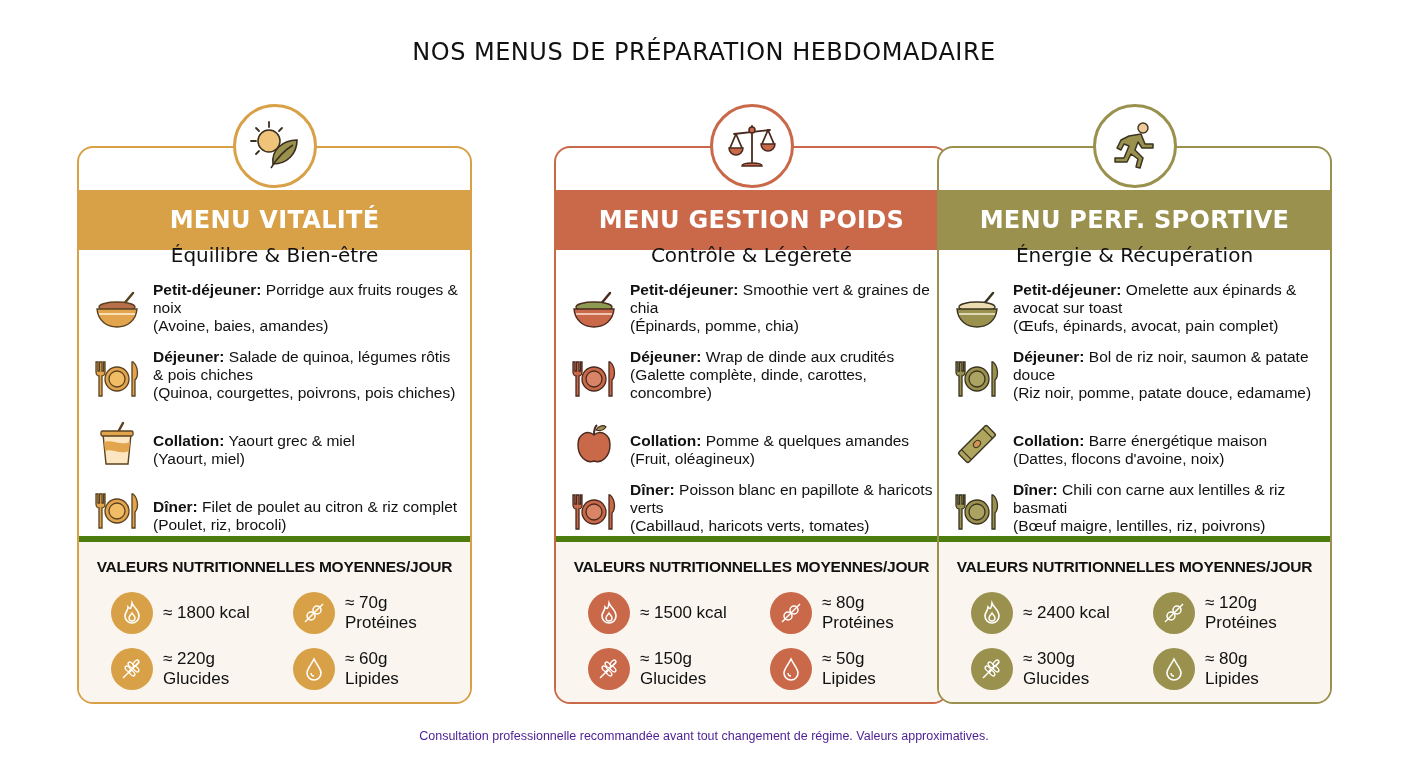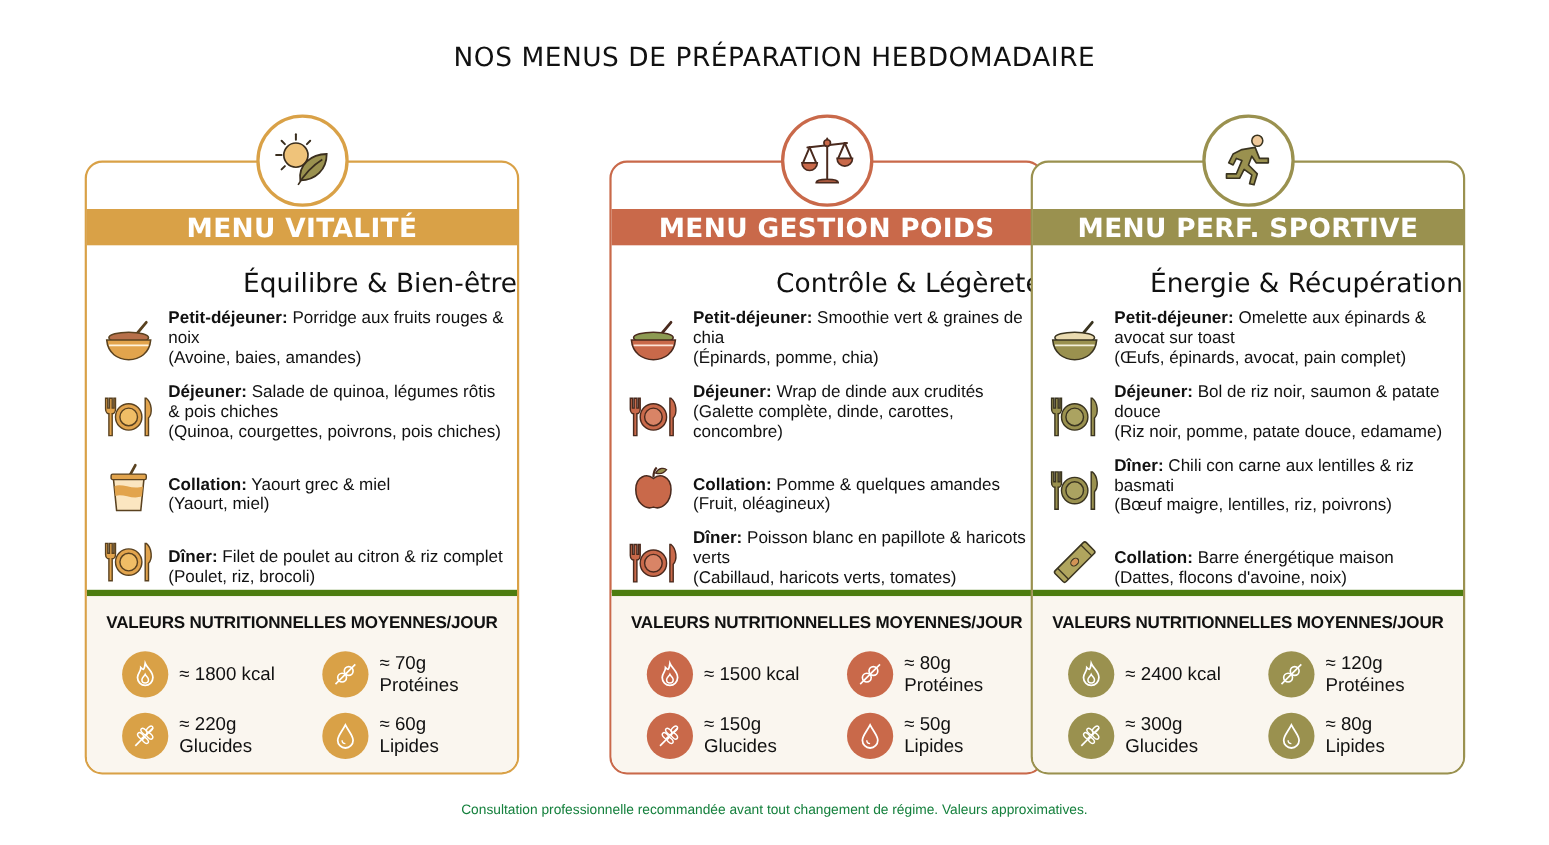--- a/index.html
+++ b/index.html
@@ -18,28 +18,28 @@
   }
   .card-icon {
     position: absolute; top: -44px; left: 50%; transform: translateX(-50%);
     width: 84px; height: 84px; border-radius: 50%;
     border: 3px solid var(--accent); background: #fff;
     display: flex; align-items: center; justify-content: center;
   }
   .card-icon svg { width: 56px; height: 56px; }
 
   .card-band {
-    position: absolute; top: 42px; left: 0; right: 0; height: 33px;
+    position: absolute; top: 42px; left: 0; right: 0; height: 60px;
     background: var(--accent); color: #fff;
     display: flex; align-items: center; justify-content: center;
     font-family: "DejaVu Sans", sans-serif; font-weight: bold; font-size: 24px; letter-spacing: 0.3px;
   }
   .card-subtitle {
-    position: absolute; top: 95px; left: 0; right: 0; text-align: right;
-    font-family: "DejaVu Sans", sans-serif; font-size: 24px; color: #111;
+    position: absolute; top: 95px; left: 0; right: 0; text-align: center;
+    font-family: "DejaVu Sans", sans-serif; font-size: 20px; color: #111;
   }
 
   .meals { position: absolute; top: 133px; left: 14px; right: 8px; }
   .meal { display: flex; align-items: flex-end; margin-bottom: 13px; }
   .meal-icon { width: 48px; height: 48px; flex: 0 0 48px; margin-top: 5px; margin-right: 12px; }
   .meal-icon svg { width: 48px; height: 48px; }
   .meal-text { font-size: 15.5px; line-height: 18px; color: #111; }
   .meal-label { font-weight: bold; }
   .meal-ingredients { display: block; }
 
@@ -60,21 +60,21 @@
   .nutri-circle {
     width: 42px; height: 42px; border-radius: 50%; background: var(--accent);
     display: flex; align-items: center; justify-content: center; margin-right: 10px; flex: 0 0 42px;
   }
   .nutri-circle svg { width: 26px; height: 26px; }
   .nutri-text { font-size: 17px; line-height: 20px; color: #111; }
   .nutri-text span { display: block; }
 
   .footer-note {
     position: absolute; top: 729px; left: 0; width: 1408px; text-align: center;
-    font-size: 12.5px; color: #15803d;
+    font-size: 12.5px; color: #4c1d95;
   }
 </style>
 </head>
 <body>
 
 <h1 class="page-title">NOS MENUS DE PRÉPARATION HEBDOMADAIRE</h1>
 
 <section class="card" style="left:77px; --accent:#d9a147;">
   <div class="card-icon">
     <svg viewBox="0 0 56 56">
@@ -367,42 +367,42 @@
               <circle cx="24" cy="25" r="8" fill="#aba361"></circle>
               <path d="M40 8 C 45 12, 46 22, 42 26 V42 H39 V8 Z"></path>
             </g>
           </svg>
       </div>
       <div class="meal-text"><span class="meal-label">Déjeuner:</span> <span>Bol de riz noir, saumon &amp; patate douce</span><span class="meal-ingredients">(Riz noir, pomme, patate douce, edamame)</span></div>
     </div>
     <div class="meal">
       <div class="meal-icon">
         <svg viewBox="0 0 48 48">
-            <g fill="#9a914f" stroke="#3a3420" stroke-width="1.3">
-              <path d="M3 8 V18 C3 21 5 22 6 22 V42 H9 V22 C10 22 12 21 12 18 V8 H10.5 V17 H9 V8 H6.5 V17 H5 V8 Z"></path>
-              <circle cx="24" cy="25" r="12"></circle>
-              <circle cx="24" cy="25" r="8" fill="#aba361"></circle>
-              <path d="M40 8 C 45 12, 46 22, 42 26 V42 H39 V8 Z"></path>
-            </g>
-          </svg>
-      </div>
-      <div class="meal-text"><span class="meal-label">Dîner:</span> <span>Chili con carne aux lentilles &amp; riz basmati</span><span class="meal-ingredients">(Bœuf maigre, lentilles, riz, poivrons)</span></div>
-    </div>
-    <div class="meal">
-      <div class="meal-icon">
-        <svg viewBox="0 0 48 48">
             <g transform="rotate(-45 24 24)">
               <rect x="4" y="17" width="40" height="14" rx="2" fill="#b0a55e" stroke="#3a3420" stroke-width="1.4"></rect>
               <line x1="9" y1="17" x2="9" y2="31" stroke="#3a3420" stroke-width="1.2"></line>
               <line x1="39" y1="17" x2="39" y2="31" stroke="#3a3420" stroke-width="1.2"></line>
               <ellipse cx="24" cy="24" rx="4" ry="3" fill="#d39356" stroke="#3a3420" stroke-width="1"></ellipse>
             </g>
           </svg>
       </div>
       <div class="meal-text"><span class="meal-label">Collation:</span> <span>Barre énergétique maison</span><span class="meal-ingredients">(Dattes, flocons d'avoine, noix)</span></div>
+    </div>
+    <div class="meal">
+      <div class="meal-icon">
+        <svg viewBox="0 0 48 48">
+            <g fill="#9a914f" stroke="#3a3420" stroke-width="1.3">
+              <path d="M3 8 V18 C3 21 5 22 6 22 V42 H9 V22 C10 22 12 21 12 18 V8 H10.5 V17 H9 V8 H6.5 V17 H5 V8 Z"></path>
+              <circle cx="24" cy="25" r="12"></circle>
+              <circle cx="24" cy="25" r="8" fill="#aba361"></circle>
+              <path d="M40 8 C 45 12, 46 22, 42 26 V42 H39 V8 Z"></path>
+            </g>
+          </svg>
+      </div>
+      <div class="meal-text"><span class="meal-label">Dîner:</span> <span>Chili con carne aux lentilles &amp; riz basmati</span><span class="meal-ingredients">(Bœuf maigre, lentilles, riz, poivrons)</span></div>
     </div>
   </div>
 
   <div class="nutri">
     <div class="nutri-title">VALEURS NUTRITIONNELLES MOYENNES/JOUR</div>
     <div class="nutri-grid">
       <div class="nutri-item">
         <div class="nutri-circle">
             <svg viewBox="0 0 26 26">
               <path d="M13 3 C 15 8, 20 10, 20 16 A7 7 0 0 1 6 16 C 6 12, 9 11, 9 7 C 11 9, 12 10, 13 3 Z" fill="none" stroke="#fff" stroke-width="1.6"></path>

